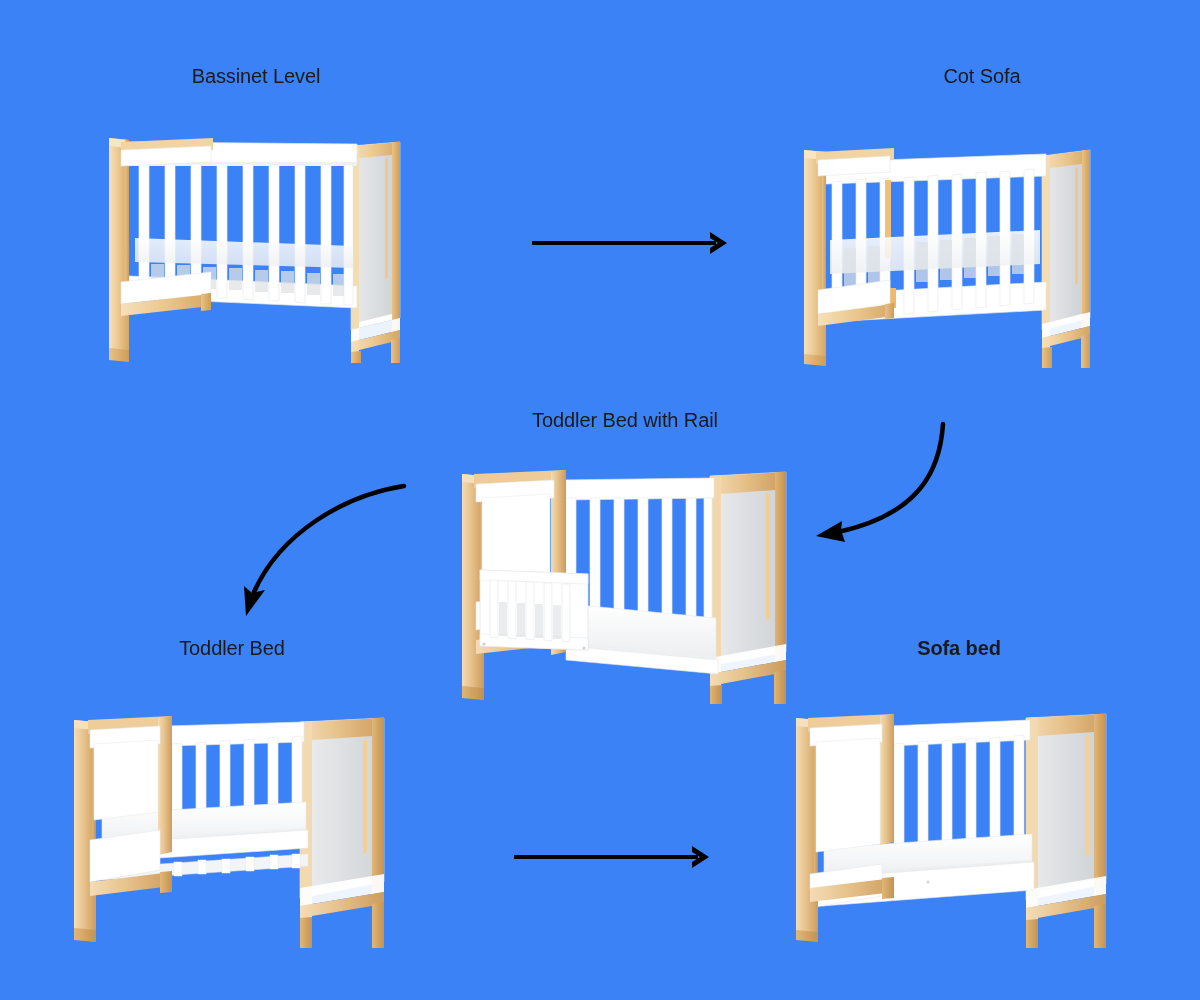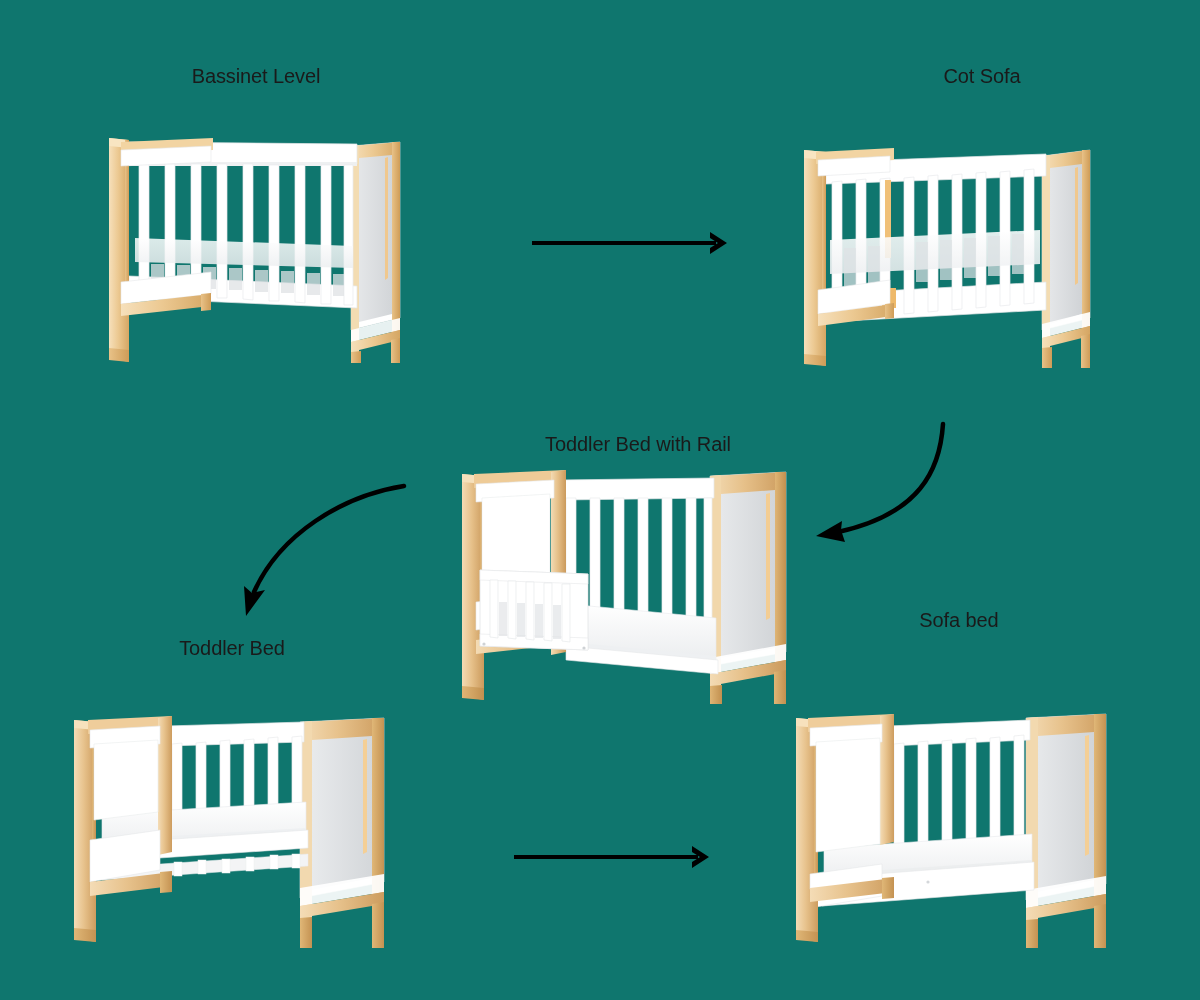--- a/index.html
+++ b/index.html
@@ -8,21 +8,21 @@
     margin: 0; padding: 0;
     width: 1200px; height: 1000px;
     background: #ffffff;
     font-family: "Liberation Sans", sans-serif;
     overflow: hidden;
   }
   #stage {
     position: relative;
     width: 1200px;
     height: 1000px;
-    background: #0f766e;
+    background: #3b82f6;
   }
   .label {
     position: absolute;
     font-size: 20px;
     font-weight: 400;
     color: #1a1a1a;
     letter-spacing: -0.1px;
     white-space: nowrap;
     text-align: center;
     line-height: 1;
@@ -32,23 +32,23 @@
   .arrow { position: absolute; }
   .arrow svg { display: block; overflow: visible; }
 </style>
 </head>
 <body>
 
 <div id="stage">
 
   <div class="label" style="left: 256px; top: 76px; transform: translate(-50%, -50%);" id="lbl0">Bassinet Level</div>
   <div class="label" style="left: 982px; top: 76px; transform: translate(-50%, -50%);" id="lbl1">Cot Sofa</div>
-  <div class="label" style="left: 638px; top: 420px; transform: translate(-50%, -50%); margin-top: 24px;" id="lbl2">Toddler Bed with Rail</div>
+  <div class="label" style="left: 625px; top: 420px; transform: translate(-50%, -50%);" id="lbl2">Toddler Bed with Rail</div>
   <div class="label" style="left: 232px; top: 648px; transform: translate(-50%, -50%);" id="lbl3">Toddler Bed</div>
-  <div class="label" style="left: 959px; top: 620px; transform: translate(-50%, -50%);" id="lbl4">Sofa bed</div>
+  <div class="label" style="left: 959px; top: 648px; transform: translate(-50%, -50%); font-weight: bold;" id="lbl4">Sofa bed</div>
 
   <div class="node" id="node0" style="left: 95px; top: 118px; width: 360px; height: 245px;">
     <svg viewBox="0 0 360 245" width="360" height="245">
       <defs>
         <linearGradient id="wg0a" x1="0" y1="0" x2="1" y2="0">
           <stop offset="0" stop-color="#f6e0bb"></stop>
             <stop offset="0.45" stop-color="#ecc992"></stop>
             <stop offset="1" stop-color="#d5a663"></stop>
         </linearGradient>
         <linearGradient id="wg0b" x1="0" y1="0" x2="1" y2="0">

